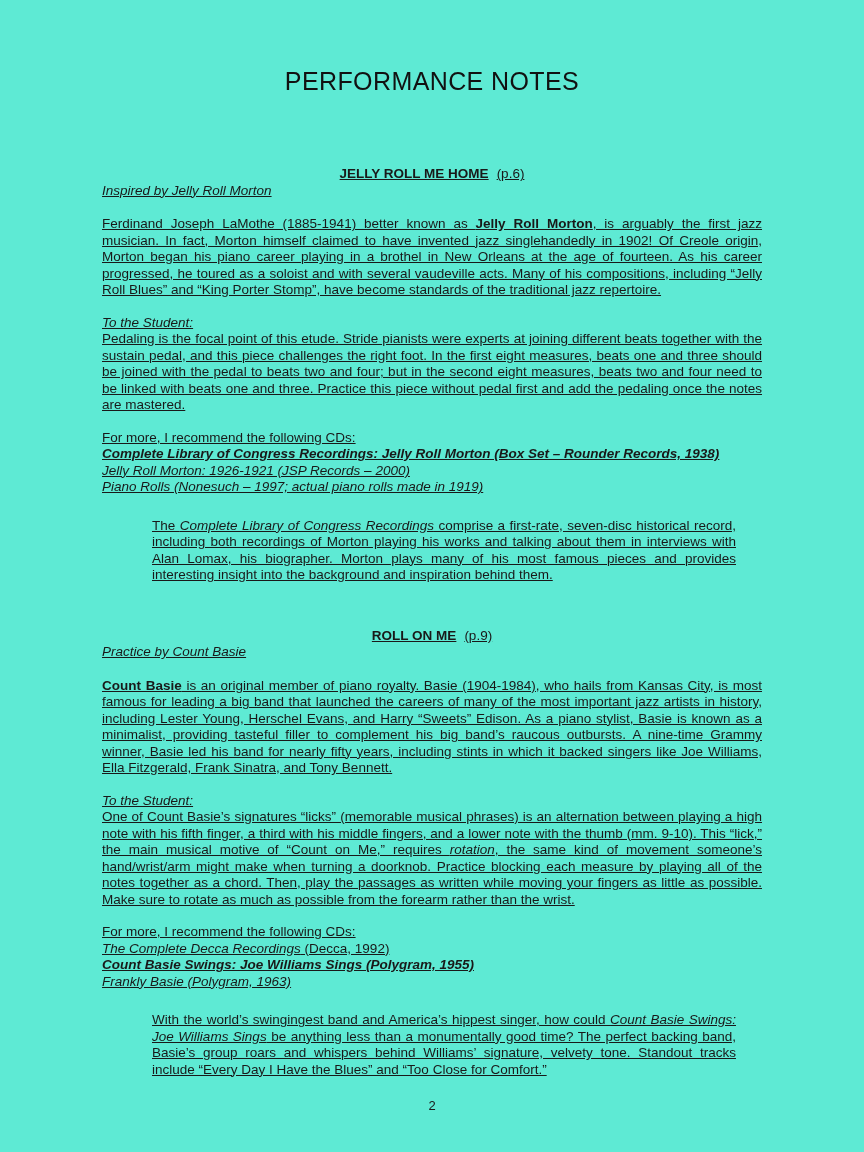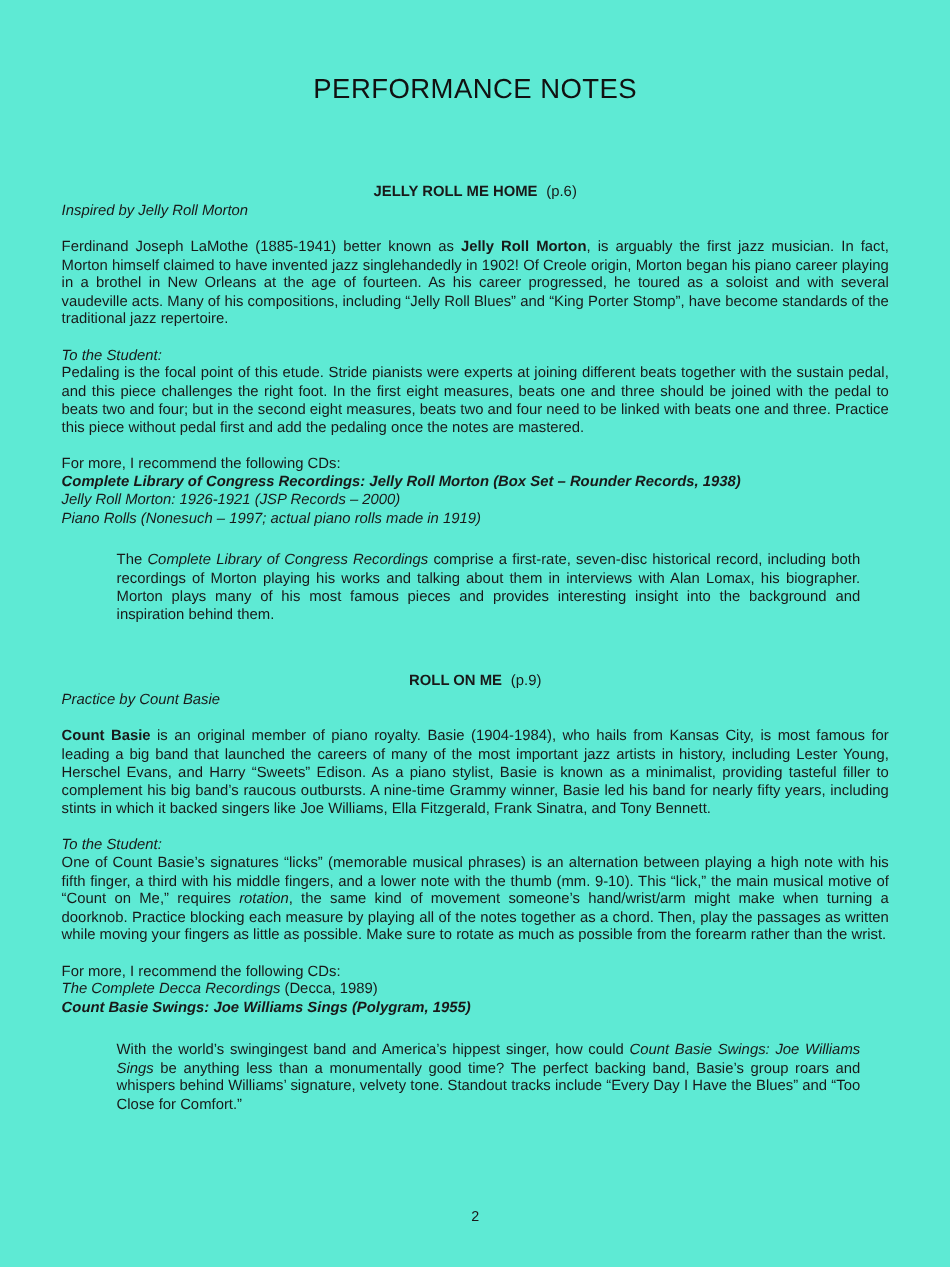--- a/index.html
+++ b/index.html
@@ -2,21 +2,21 @@
 <html><head>
 <meta charset="utf-8">
 <style>
   html,body{margin:0;padding:0;background:#ffffff;}
   .page{
     width:864px;height:1152px;background:#5eead4;position:relative;
     font-family:"Liberation Sans",sans-serif;
     font-size:13.5px;line-height:16.5px;color:#191919;
     box-sizing:border-box;overflow:hidden;
   }
-  .content{padding:0 56px;}
+  .content{padding:0 102px;text-decoration:underline;}
   .doc-title{
     text-align:center;font-weight:500;font-size:25px;line-height:30px;
     letter-spacing:0.4px;margin:0;padding-top:66px;padding-bottom:0;
     margin-bottom:70px;color:#111;
   }
   .section-heading{text-align:center;}
   .section-sub{text-align:left;margin-bottom:17px;}
   .section + .section{margin-top:44px;}
   .block{margin:0 0 16px 0;}
   .block.para{text-align:justify;}
@@ -54,20 +54,21 @@
         <div class="block indent"><span>The </span><span class="i">Complete Library of Congress Recordings</span><span> comprise a first-rate, seven-disc historical record, including both recordings of Morton playing his works and talking about them in interviews with Alan Lomax, his biographer. Morton plays many of his most famous pieces and provides interesting insight into the background and inspiration behind them.</span></div>
       </section>
       <section class="section">
         <div class="section-heading"><span class="b">ROLL ON ME</span><span class="page-ref">(p.9)</span></div>
         <div class="section-sub i">Practice by Count Basie</div>
         <div class="block para"><span class="b ">Count Basie</span><span> is an original member of piano royalty. Basie (1904-1984), who hails from Kansas City, is most famous for leading a big band that launched the careers of many of the most important jazz artists in history, including Lester Young, Herschel Evans, and Harry “Sweets” Edison. As a piano stylist, Basie is known as a minimalist, providing tasteful filler to complement his big band’s raucous outbursts. A nine-time Grammy winner, Basie led his band for nearly fifty years, including stints in which it backed singers like Joe Williams, Ella Fitzgerald, Frank Sinatra, and Tony Bennett.</span></div>
         <div class="block label"><span class="i">To the Student:</span></div>
         <div class="block para"><span>One of Count Basie’s signatures “licks” (memorable musical phrases) is an alternation between playing a high note with his fifth finger, a third with his middle fingers, and a lower note with the thumb (mm. 9-10). This “lick,” the main musical motive of “Count on Me,” requires </span><span class="i">rotation</span><span>, the same kind of movement someone’s hand/wrist/arm might make when turning a doorknob. Practice blocking each measure by playing all of the notes together as a chord. Then, play the passages as written while moving your fingers as little as possible. Make sure to rotate as much as possible from the forearm rather than the wrist.</span></div>
         <div class="block cdlist">
           <div class="line"><span>For more, I recommend the following CDs:</span></div>
-          <div class="line"><span class="i">The Complete Decca Recordings</span><span> (Decca, 1989)</span></div>
+          <div class="line"><span class="i">The Complete Decca Recordings</span><span> (Decca, 1992)</span></div>
           <div class="line"><span class="b i">Count Basie Swings: Joe Williams Sings (Polygram, 1955)</span></div>
+          <div class="line"><span class="i">Frankly Basie (Polygram, 1963)</span></div>
         </div>
         <div class="block indent"><span>With the world’s swingingest band and America’s hippest singer, how could </span><span class="i">Count Basie Swings: Joe Williams Sings</span><span> be anything less than a monumentally good time? The perfect backing band, Basie’s group roars and whispers behind Williams’ signature, velvety tone. Standout tracks include “Every Day I Have the Blues” and “Too Close for Comfort.”</span></div>
       </section>
     </div>
   <div class="footer">2</div>
 </div>
 
 </body></html>

